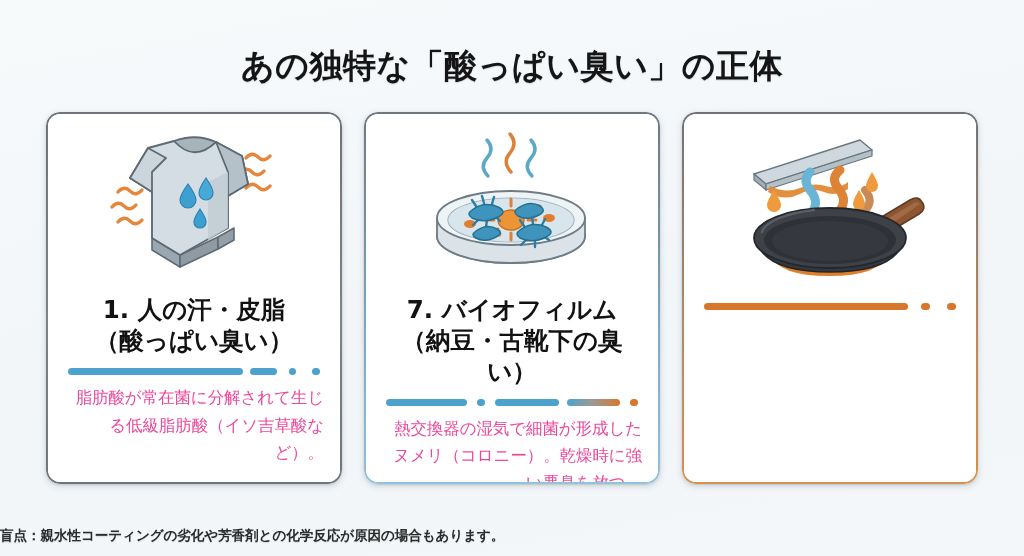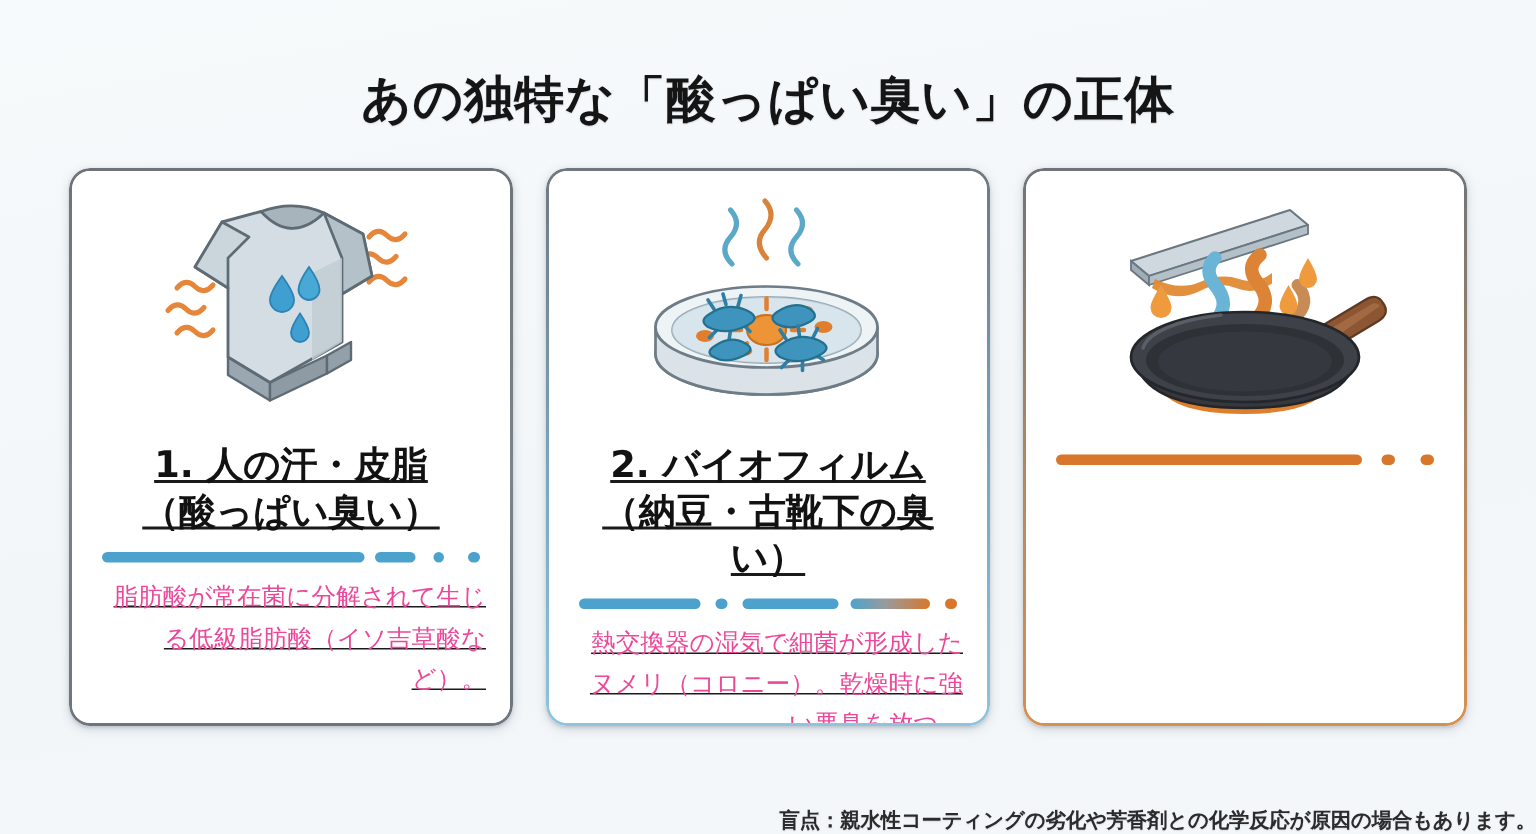--- a/index.html
+++ b/index.html
@@ -52,21 +52,20 @@
   .card {
     width: 296px;
     height: 372px;
     background: #ffffff;
     border-radius: 14px;
     padding: 2px;
     position: relative;
     box-shadow: 0 2px 7px rgba(80,95,110,0.22), 0 1px 2px rgba(80,95,110,0.18);
     display: flex;
     flex-direction: column;
-    text-decoration: underline;
   }
   
   .card::before {
     content: "";
     position: absolute;
     inset: 0;
     border-radius: 14px;
     padding: 1.6px;
     background: var(--ring, linear-gradient(#8c9299, #8c9299));
     -webkit-mask: linear-gradient(#000 0 0) content-box, linear-gradient(#000 0 0);
@@ -132,21 +131,22 @@
     line-height: 1.66;
     color: #ec4899;
     text-align: right;
     width: 100%;
     letter-spacing: -0.1px;
   }
 
   
   .footer {
     margin-top: auto;
-    text-align: right;
+    text-align: left;
+    padding-bottom: 11px;
     font-size: 13.6px;
     font-weight: bold;
     color: #2b2b2b;
     letter-spacing: -0.1px;
     text-shadow: 0 1px 1px rgba(150,160,170,0.3);
   }
 </style>
 </head>
 <body>
 
@@ -296,21 +296,21 @@
                   <path d="M128 97 l3 -6"></path>
                 <path d="M112 112 l-5 5"></path>
                   <path d="M121 112 l0 7"></path>
                   <path d="M129 108 l6 4"></path>
               </g>
               <path d="M106 102 q12 -9 26 -3 q10 5 0 10 q-14 7 -26 1 q-6 -4 0 -8 Z" fill="#3e94bd" stroke="#24708f" stroke-width="1.5"></path>
             </g>
           </svg>
         </div>
 
-        <div class="card-heading">2. バイオフィルム
+        <div class="card-heading">7. バイオフィルム
 （納豆・古靴下の臭い）</div>
 
         <div class="divider">
           <span class="dv-seg" style="width:86px;background:#4ba3cd"></span>
           <span class="dv-gap" style="width:10px"></span>
           <span class="dv-seg" style="width:8px;background:#4ba3cd"></span>
           <span class="dv-gap" style="width:10px"></span>
           <span class="dv-seg" style="width:68px;background:#4ba3cd"></span>
           <span class="dv-gap" style="width:8px"></span>
           <span class="dv-seg" style="width:56px;background:linear-gradient(90deg,#4ba3cd 0%,#9a9a9a 45%,#d8772c 100%)"></span>

